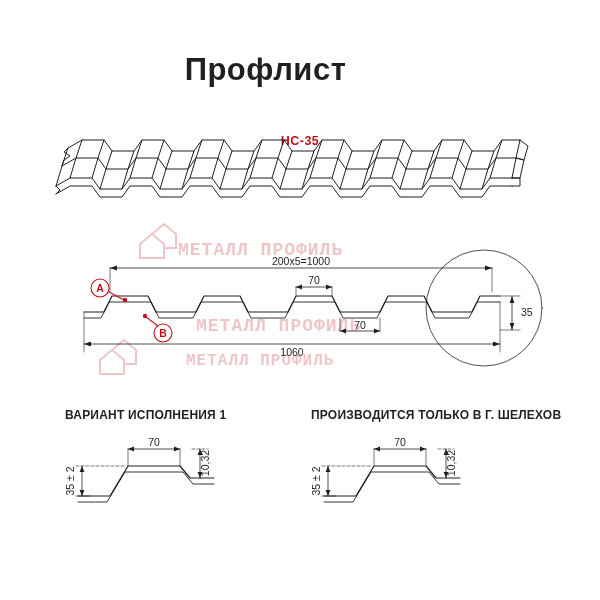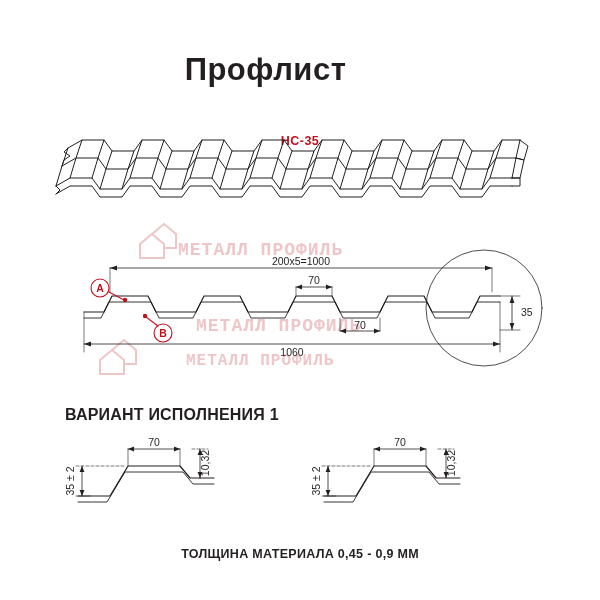--- a/index.html
+++ b/index.html
@@ -42,21 +42,21 @@
     letter-spacing: 0.5px;
     margin-top: 44px;
   }
   .svg-layer {
     position: absolute;
     top: 0;
     left: 0;
   }
   .variant-label {
     position: absolute;
-    font-size: 16px;
+    font-size: 12px;
     font-weight: bold;
     letter-spacing: 0.2px;
     line-height: 14px;
   }
   .variant-1 { top: 408px; left: 65px; }
   .variant-2 { top: 408px; left: 311px; }
   .footer {
     position: absolute;
     top: 547px;
     left: 0;
@@ -293,16 +293,16 @@
       <text x="400" y="446" font-size="10.5" text-anchor="middle">70</text>
       <text x="0" y="0" font-size="10.5" text-anchor="middle" transform="translate(320,481) rotate(-90)">35 ± 2</text>
       <text x="0" y="0" font-size="10.5" text-anchor="middle" transform="translate(455,463) rotate(-90)">10,32</text>
     </g>
   </svg>
 
   <div class="variant-label variant-1">
     <div>ВАРИАНТ ИСПОЛНЕНИЯ 1</div>
   </div>
   <div class="variant-label variant-2">
+    <div>ПРОИЗВОДИТСЯ ТОЛЬКО В Г. ШЕЛЕХОВ</div>
   </div>
 
-  <div class="footer">ТОЛЩИНА МАТЕРИАЛА 0,45 - 0,9 ММ</div>
 </div>
 
 </body></html>

